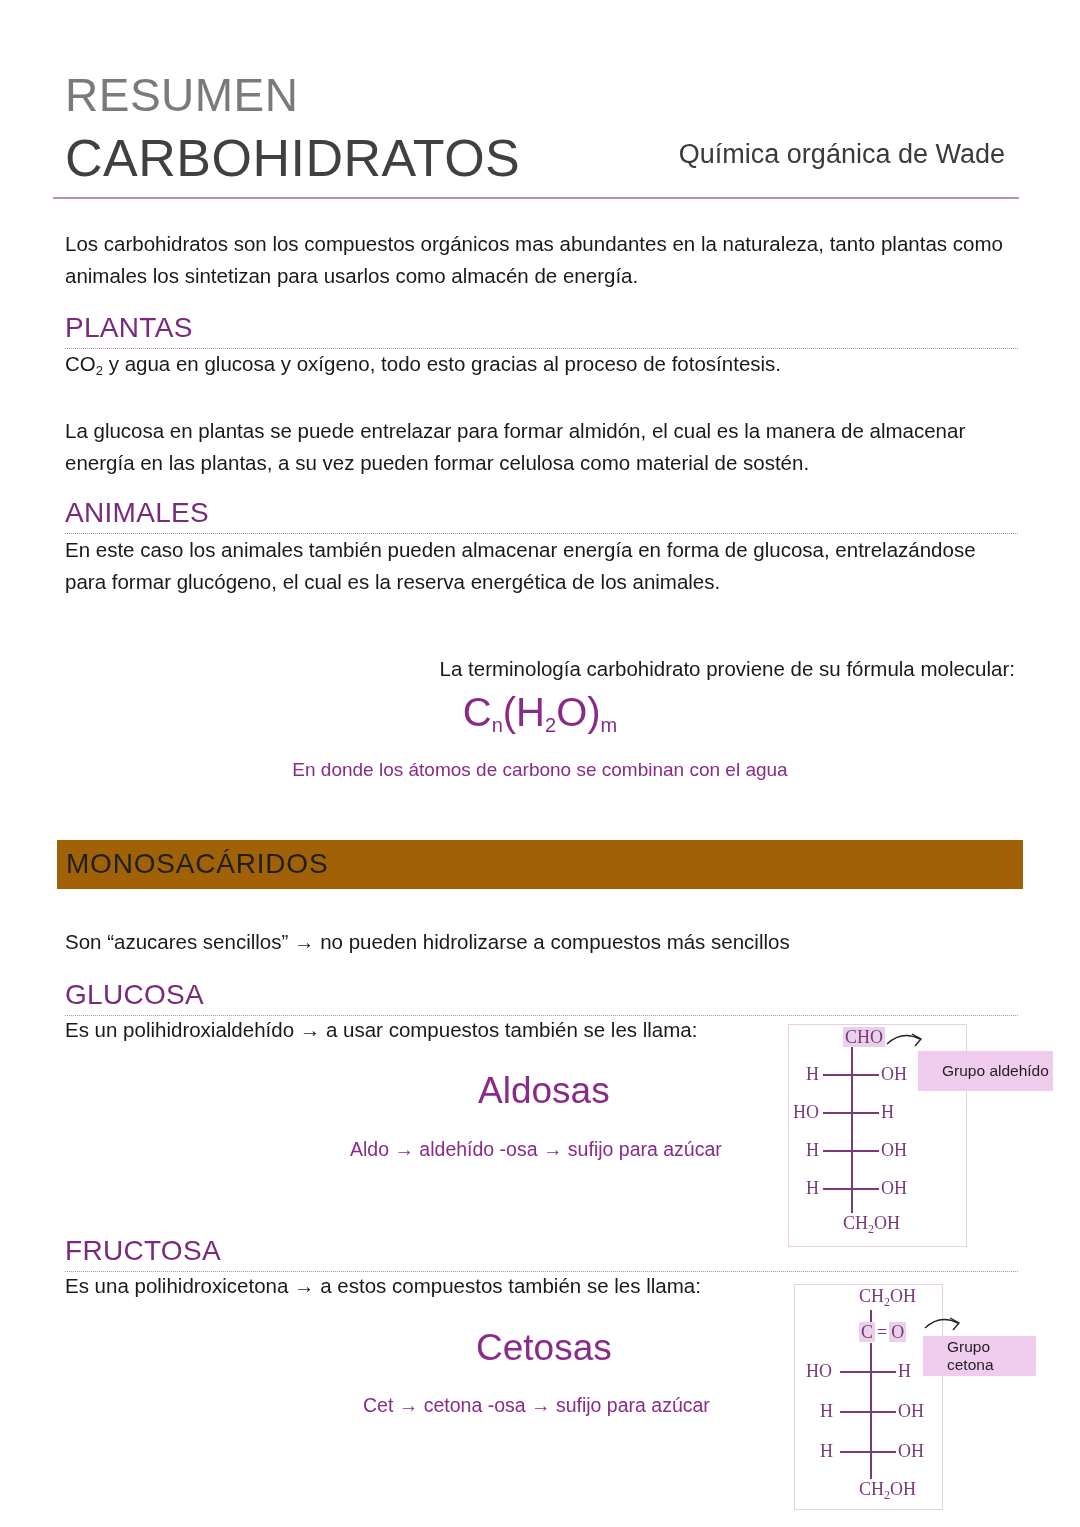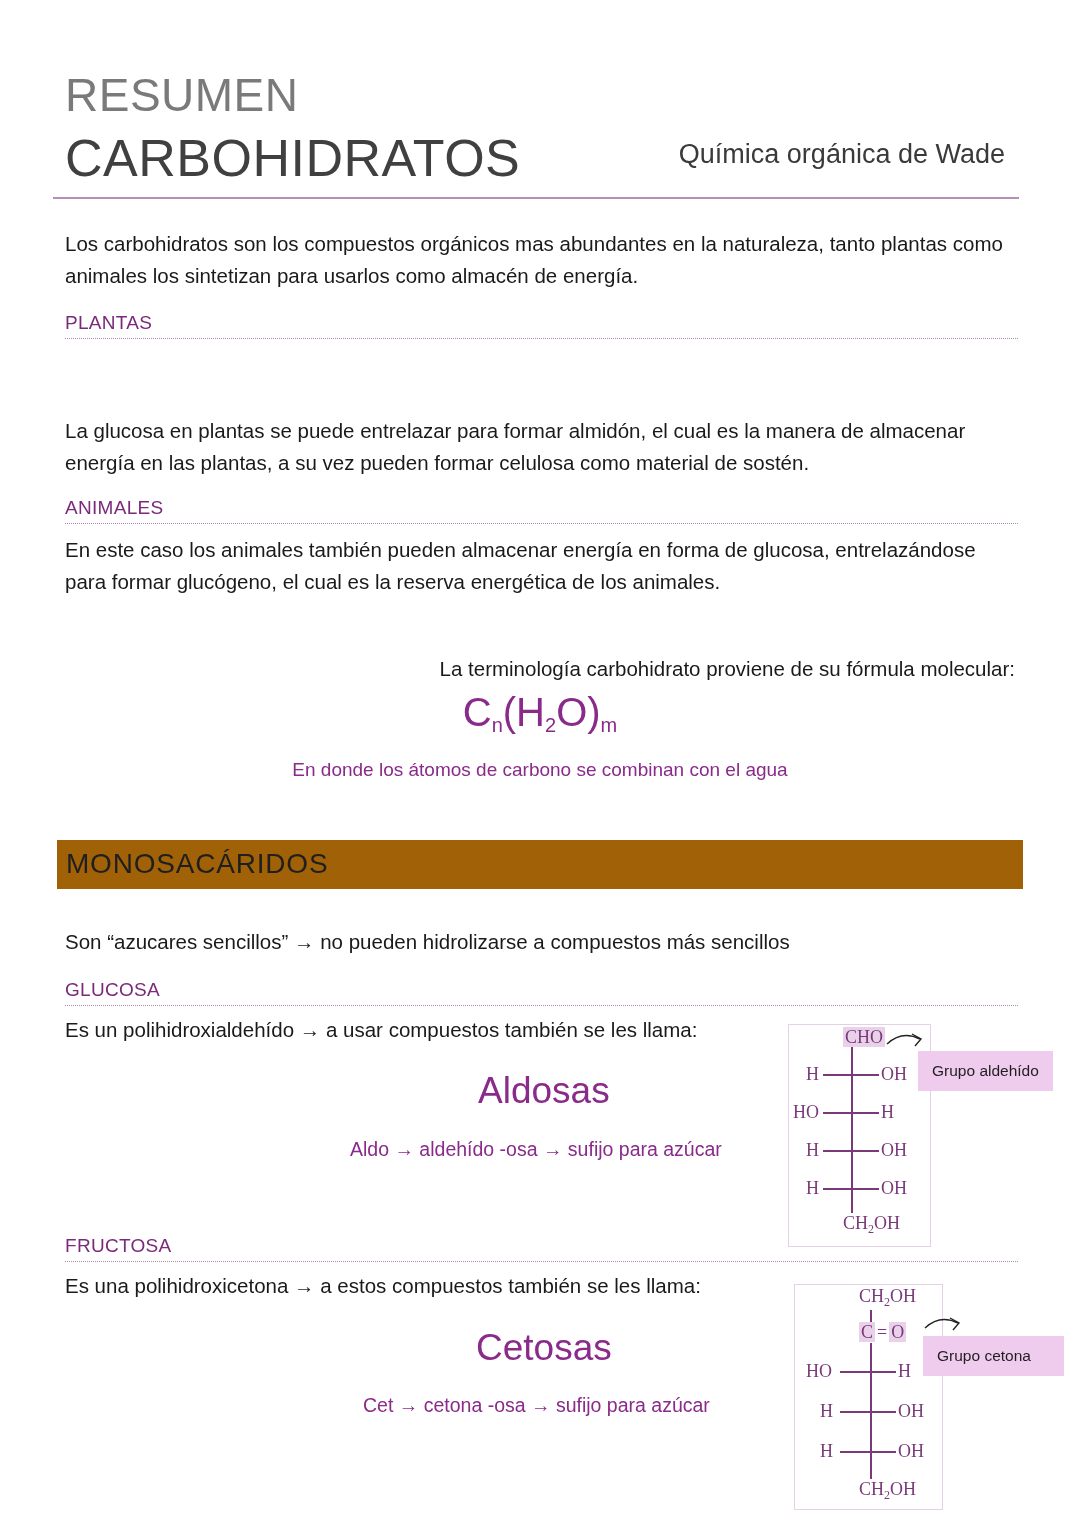--- a/index.html
+++ b/index.html
@@ -7,75 +7,76 @@
   body { position: relative; font-family: "Liberation Sans", sans-serif; color: #1a1a1a; }
 
   .title-small { position: absolute; left: 65px; top: 68px; font-size: 46px; color: #7a7a7a; letter-spacing: 0.5px; }
   .title-big { position: absolute; left: 65px; top: 128px; font-size: 52px; color: #404040; letter-spacing: 0.5px; }
   .source { position: absolute; right: 75px; top: 139px; font-size: 27px; color: #3a3a3a; }
   .title-rule { position: absolute; left: 53px; top: 197px; width: 966px; height: 2px; background: #b58fb5; }
 
   .para { position: absolute; left: 65px; width: 950px; font-size: 20.5px; line-height: 32px; color: #1a1a1a; }
   .sub { font-size: 13px; vertical-align: -4px; }
 
-  .heading { position: absolute; left: 65px; width: 953px; font-size: 19px; color: #7a2a7a; letter-spacing: 0.3px; padding-bottom: 4px; border-bottom: 1.5px dotted #b08ab0; }
+  .heading { position: absolute; left: 65px; width: 953px; font-size: 28px; color: #7a2a7a; letter-spacing: 0.3px; padding-bottom: 4px; border-bottom: 1.5px dotted #b08ab0; }
 
   .formula { position: absolute; left: 0; width: 1080px; text-align: center; top: 690px; font-size: 40px; color: #8a2a8a; }
   .formula .s { font-size: 20px; vertical-align: -6px; }
   .formula-caption { position: absolute; left: 0; width: 1080px; text-align: center; top: 759px; font-size: 19px; color: #8a2a8a; }
 
   .section-bar { position: absolute; left: 57px; top: 840px; width: 966px; height: 49px; background: #a16207; }
   .section-bar span { position: absolute; left: 9px; top: 8px; font-size: 28px; color: #1f1f1f; letter-spacing: 0.8px; }
 
   .center-title { position: absolute; font-size: 37px; color: #8a2a8a; }
   .center-note { position: absolute; font-size: 19.5px; color: #8a2a8a; }
 
   .fischer { position: absolute; border: 1.5px solid #e7cfe7; background: #fff; }
   .fischer .t { position: absolute; font-family: "Liberation Serif", serif; font-size: 18px; color: #7a3a7a; }
   .fischer .hl { background: #e9d2e9; padding: 0 2px; }
   .fischer .v { position: absolute; width: 1.5px; background: #7a3a7a; }
   .fischer .h { position: absolute; height: 1.5px; background: #7a3a7a; }
   .fischer .sub2 { font-size: 12px; vertical-align: -4px; }
 
-  .callout { position: absolute; background: #efcbee; font-size: 15.5px; color: #1f1f1f; display: flex; align-items: center; padding-left: 14px; }
+  .callout { position: absolute; background: #efcbee; font-size: 15.5px; color: #1f1f1f; display: flex; align-items: center; padding-left: 24px; }
   .curve-arrow { position: absolute; }
 </style>
 </head>
 <body>
 
 <div class="title-small">RESUMEN</div>
 <div class="title-big">CARBOHIDRATOS</div>
 <div class="source">Química orgánica de Wade</div>
 <div class="title-rule"></div>
 
 <div class="para" style="top:228px;">Los carbohidratos son los compuestos orgánicos mas abundantes en la naturaleza, tanto plantas como animales los sintetizan para usarlos como almacén de energía.</div>
 
 <div class="heading" style="top:312px;">PLANTAS</div>
 <div class="para" style="top:348px;">
+  <div><span>CO</span><span class="sub">2</span><span> y agua en glucosa y oxígeno, todo esto gracias al proceso de fotosíntesis.</span></div>
 </div>
 <div class="para" style="top:415px;">La glucosa en plantas se puede entrelazar para formar almidón, el cual es la manera de almacenar energía en las plantas, a su vez pueden formar celulosa como material de sostén.</div>
 
 <div class="heading" style="top:497px;">ANIMALES</div>
 <div class="para" style="top:534px;">En este caso los animales también pueden almacenar energía en forma de glucosa, entrelazándose para formar glucógeno, el cual es la reserva energética de los animales.</div>
 
 <div class="para" style="top:653px;text-align:right;">La terminología carbohidrato proviene de su fórmula molecular:</div>
 <div class="formula"><span>C</span><span class="s">n</span><span>(H</span><span class="s">2</span><span>O)</span><span class="s">m</span></div>
 <div class="formula-caption">En donde los átomos de carbono se combinan con el agua</div>
 
 <div class="section-bar">
     <span>MONOSACÁRIDOS</span>
   </div>
 <div class="para" style="top:926px;">Son “azucares sencillos” → no pueden hidrolizarse a compuestos más sencillos</div>
 
 <div class="heading" style="top:979px;">GLUCOSA</div>
 <div class="para" style="top:1014px; width:700px;">Es un polihidroxialdehído → a usar compuestos también se les llama:</div>
 <div class="center-title" style="left:478px; top:1070px;">Aldosas</div>
 <div class="center-note" style="left:350px; top:1138px;">Aldo → aldehído -osa → sufijo para azúcar</div>
 
-<div class="fischer" style="left:788px; top:1024px; width:143px; height:223px;">
+<div class="fischer" style="left:788px; top:1024px; width:179px; height:223px;">
   <div class="v" style="left:62px; top:22px; height:178px;"></div>
   <div class="t" style="left:54px; top:2px;"><span class="hl">CHO</span></div>
 
   <div class="t" style="left:17px; top:39px;">H</div>
   <div class="h" style="left:34px; top:49px; width:56px;"></div>
   <div class="t" style="left:92px; top:39px;">OH</div>
 
   <div class="t" style="left:4px; top:77px;">HO</div>
   <div class="h" style="left:34px; top:87px; width:56px;"></div>
   <div class="t" style="left:92px; top:77px;">H</div>
@@ -117,13 +118,13 @@
   <div class="t" style="left:25px; top:156px;">H</div>
   <div class="h" style="left:45px; top:166px; width:56px;"></div>
   <div class="t" style="left:103px; top:156px;">OH</div>
 
   <div class="t" style="left:64px; top:194px; background:#fff;"><span>CH</span><span class="sub2">2</span><span>OH</span></div>
 </div>
 <svg class="curve-arrow" style="left:922px; top:1312px;" width="42" height="22" viewBox="0 0 42 22">
   <path d="M3 16 Q18 2 36 11" fill="none" stroke="#222" stroke-width="1.4"></path>
   <path d="M28 6 L37 11 L31 18" fill="none" stroke="#222" stroke-width="1.4"></path>
 </svg>
-<div class="callout" style="left:923px; top:1336px; width:141px; height:40px;">Grupo cetona</div>
+<div class="callout" style="left:923px; top:1336px; width:113px; height:40px;">Grupo cetona</div>
 
 </body></html>

